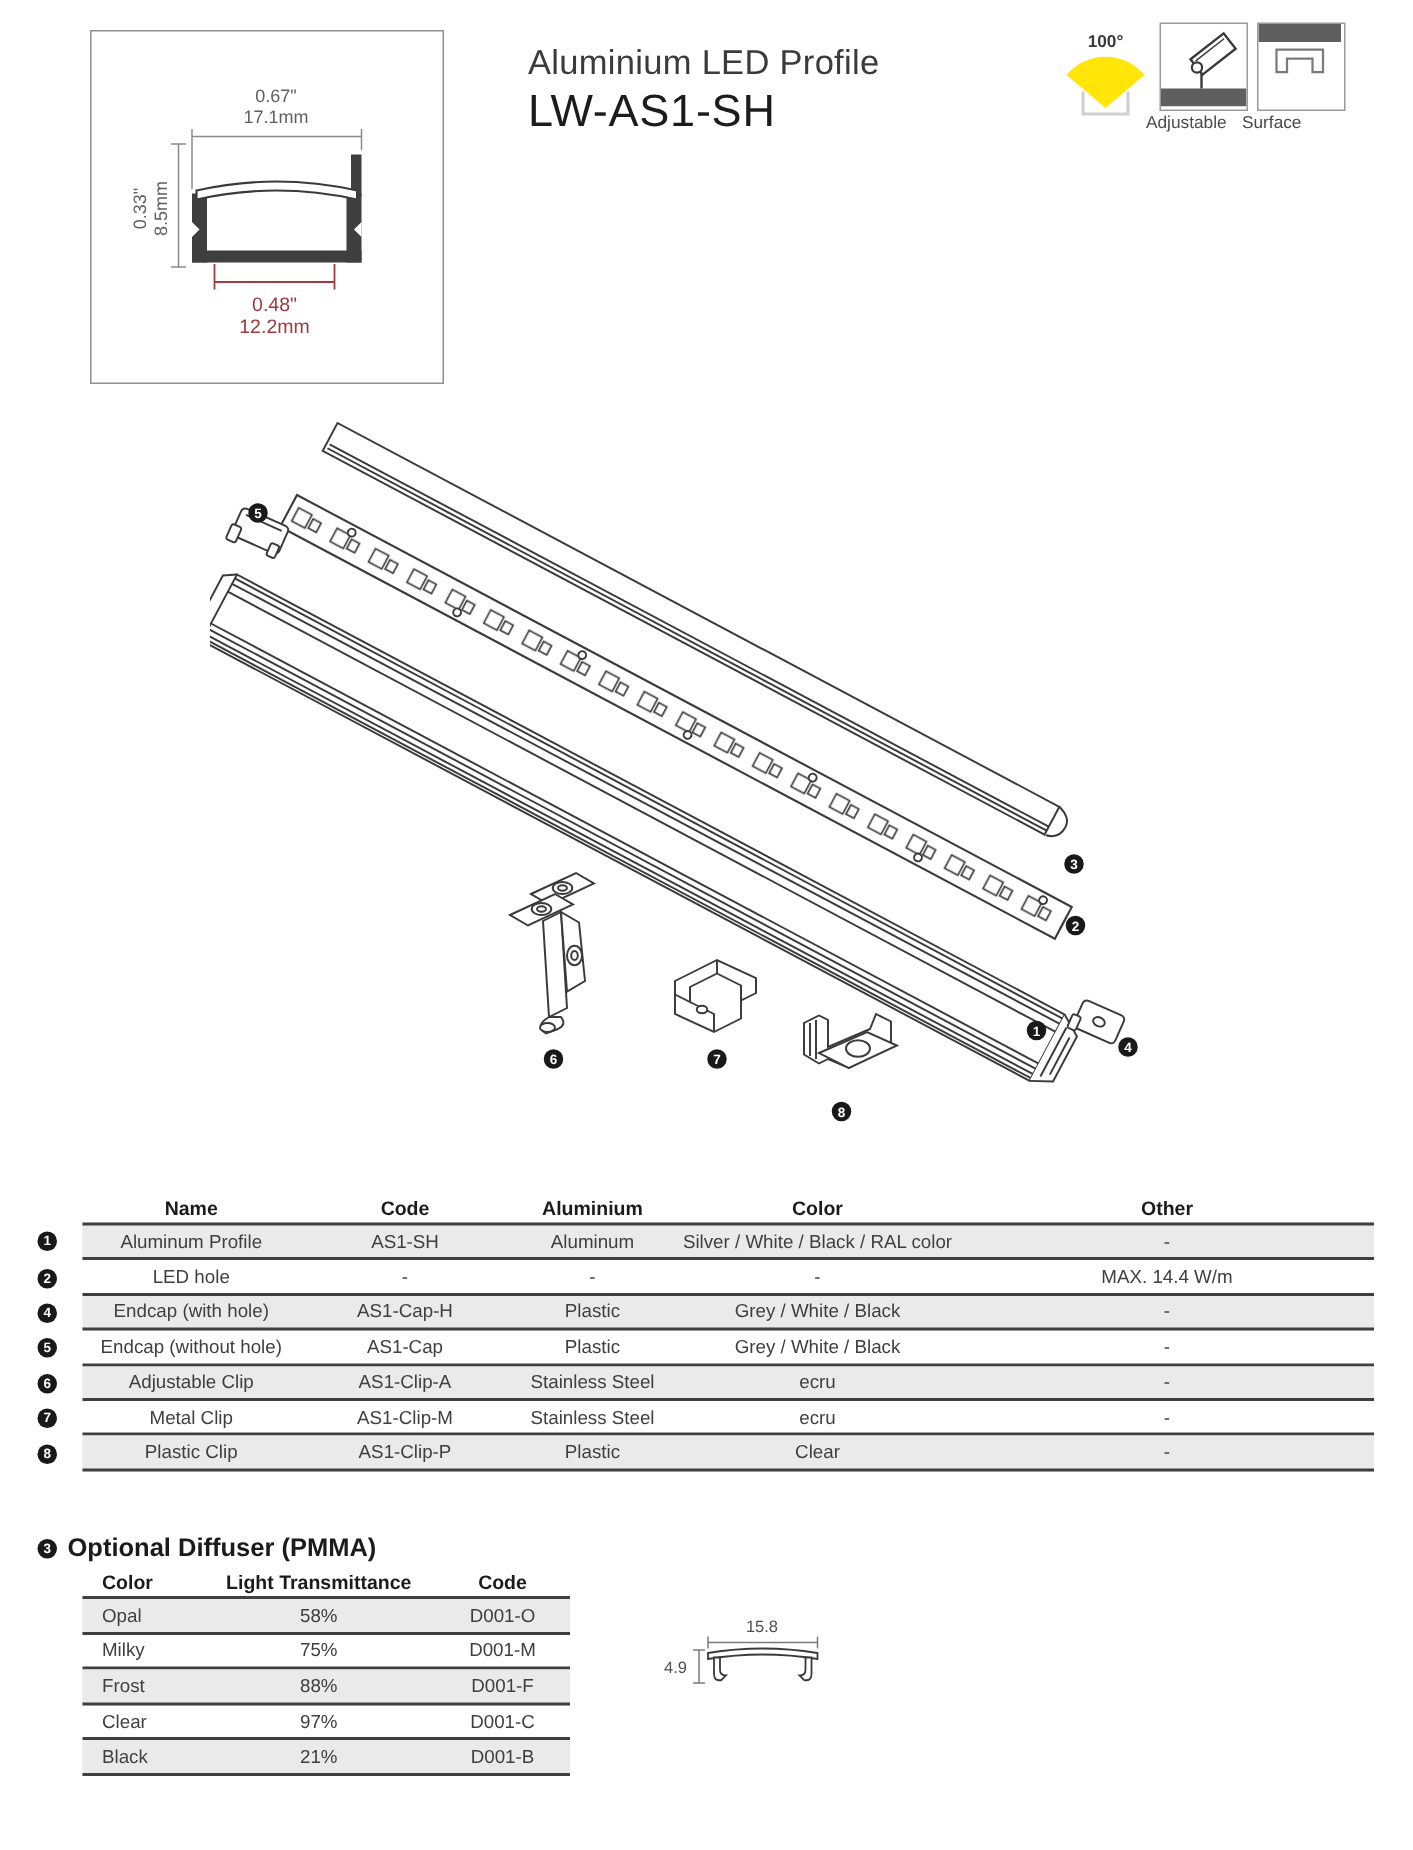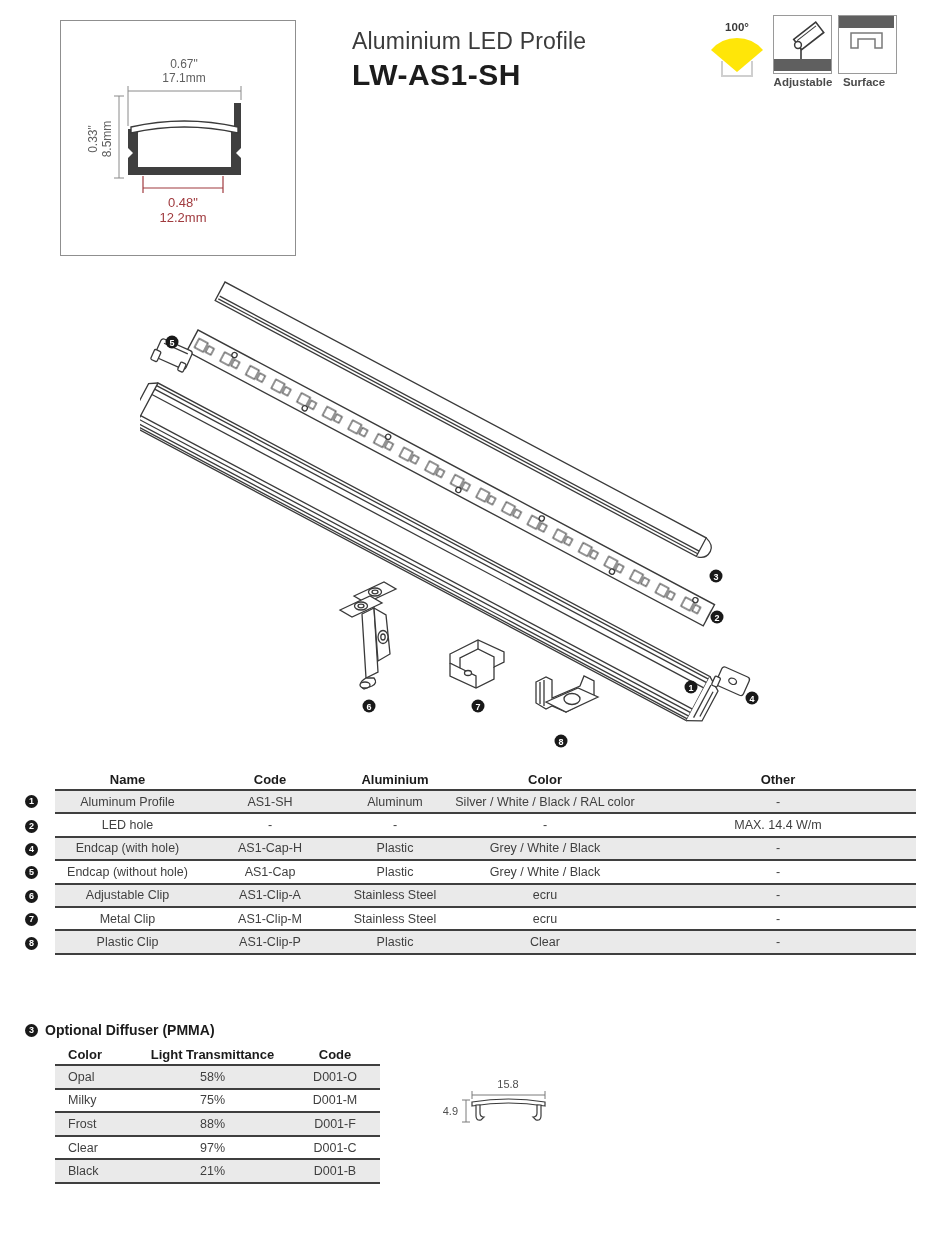--- a/index.html
+++ b/index.html
@@ -5,51 +5,51 @@
   html,body{margin:0;padding:0;background:#fff;}
   .sheet{position:relative;width:942px;height:1233px;background:#fff;overflow:hidden;
          font-family:"Liberation Sans",sans-serif;color:#3f3f3f;}
   .abs{position:absolute;}
 
   
   .xbox{left:60px;top:20px;width:234px;height:234px;border:1px solid #8f8f8f;}
 
   
   .subtitle{left:352px;top:28px;font-size:23px;color:#3b3b3b;letter-spacing:.2px;}
-  .model{left:352px;top:58px;font-size:30px;font-weight:bold;color:#1c1c1c;letter-spacing:.5px;}
+  .model{left:352px;top:58px;font-size:30px;font-weight:normal;color:#1c1c1c;letter-spacing:.5px;}
 
   
   .icon-box{width:57px;height:57px;border:1px solid #9a9a9a;background:#fff;}
-  .icon-label{font-size:11.5px;color:#4a4a4a;text-align:center;font-weight:bold;}
+  .icon-label{font-size:11.5px;color:#4a4a4a;}
 
   
   svg{display:block;}
   .ln{stroke:#3a3a3a;stroke-width:1.3;fill:#fff;}
   .lnf{stroke:#3a3a3a;stroke-width:1.3;fill:none;}
   .dim{stroke:#8a8a8a;stroke-width:1;fill:none;}
   .dimtxt{fill:#5f5f5f;font-size:12px;font-family:"Liberation Sans",sans-serif;}
   .marker{fill:#191919;}
   .markertxt{fill:#fff;font-size:9px;font-weight:bold;text-anchor:middle;font-family:"Liberation Sans",sans-serif;}
 
   
-  .ptable{left:25px;top:770px;width:891px;}
+  .ptable{left:25px;top:796px;width:891px;}
   .prow{display:flex;align-items:stretch;}
   .bcell{width:30px;display:flex;align-items:center;}
   .bullet{display:inline-block;width:13px;height:13px;border-radius:50%;background:#191919;
           color:#fff;font-size:9px;font-weight:bold;text-align:center;line-height:13px;}
   .rbody{display:flex;flex:1;}
   .rowline{border-bottom:2px solid #3f3f3f;}
   .rowtop{border-top:2px solid #3f3f3f;}
   .gray{background:#eaeaea;}
   .c{display:flex;align-items:center;justify-content:center;font-size:12.5px;height:21.4px;}
   .phead .c{font-size:13px;font-weight:bold;color:#1b1b1b;height:19px;}
   .cn{width:145px;} .cc{width:140px;} .cm{width:110px;} .ccol{width:190px;} .co{width:276px;}
 
   .dhead{left:25px;top:1022px;display:flex;align-items:center;gap:7px;}
-  .dhead-title{font-size:14px;font-weight:bold;color:#1b1b1b;}
+  .dhead-title{font-size:17px;font-weight:bold;color:#1b1b1b;}
   .dtable{left:25px;top:1044px;width:355px;}
   .dtable .c{height:21.6px;}
   .dtable .phead .c{height:20px;}
   .dcol1{width:80px;justify-content:flex-start;padding-left:13px;box-sizing:border-box;}
   .dcol2{width:155px;} .dcol3{width:90px;}
 </style>
 </head>
 <body>
 
 <div class="sheet">

